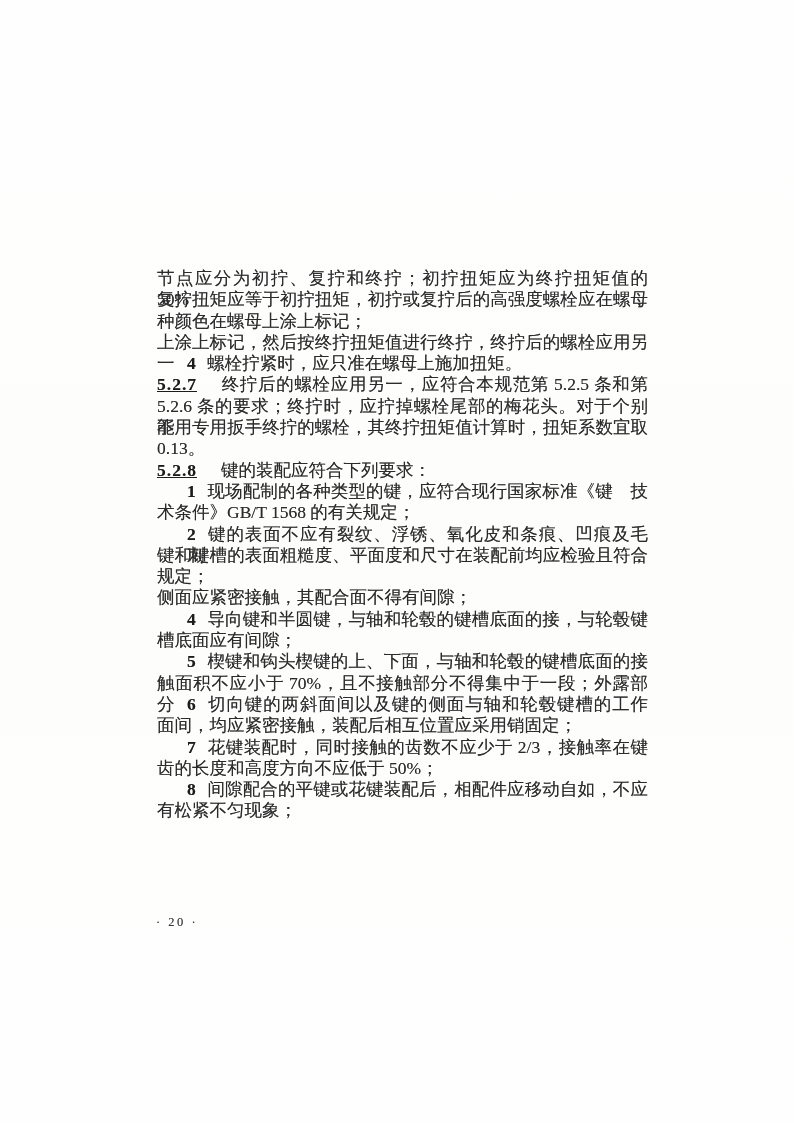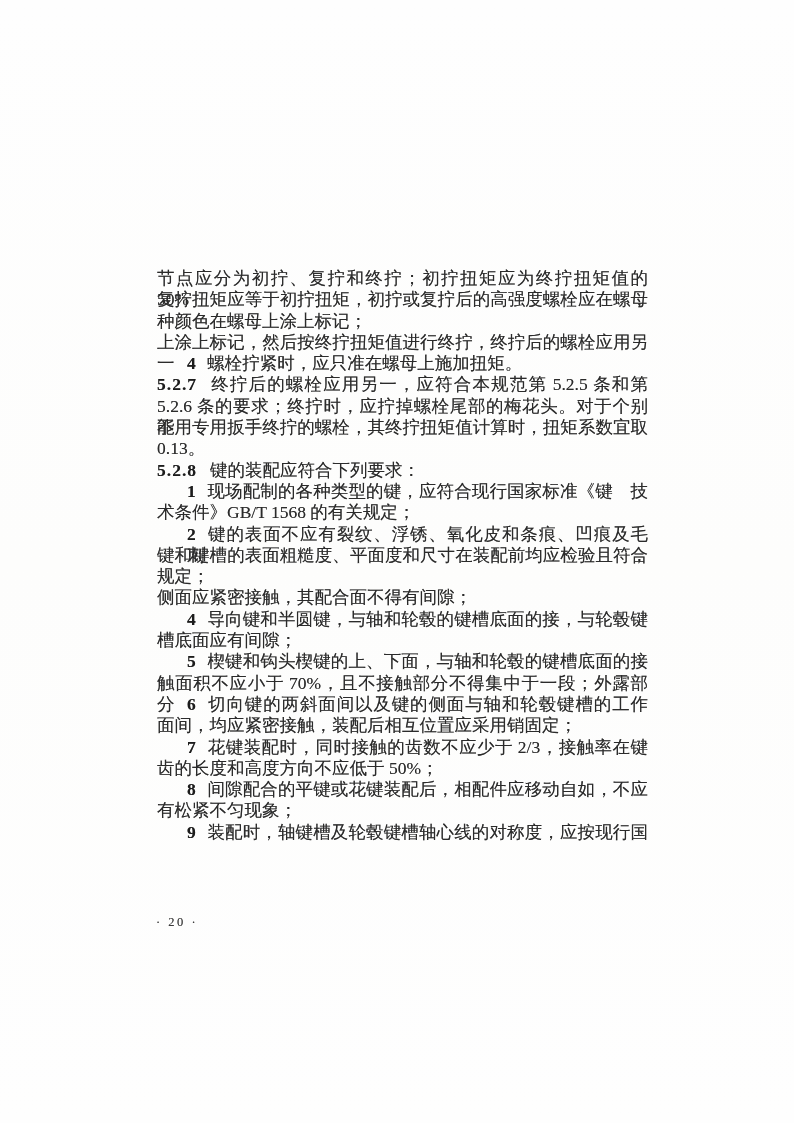--- a/index.html
+++ b/index.html
@@ -44,21 +44,22 @@
     width: 461px;
   }
   .num {
     font-weight: bold;
     color: #1c1c1c;
     margin-right: 11px;
     letter-spacing: 0.5px;
   }
   .num.section {
     letter-spacing: 1px;
-    margin-right: 13px;
+    margin-right: 24px;
+    text-decoration: underline;
   }
   .page-footer {
     position: absolute;
     left: 156px;
     top: 915px;
     font-size: 12.5px;
     letter-spacing: 2.5px;
     color: #3a3a3a;
     text-shadow: 0 0 0.4px rgba(60,60,60,0.5);
   }
@@ -87,16 +88,15 @@
     <div class="line full item"><span class="num">4</span><span>导向键和半圆键，与轴和轮毂的键槽底面的接，与轮毂键</span></div>
     <div class="line"><span>槽底面应有间隙；</span></div>
     <div class="line full item"><span class="num">5</span><span>楔键和钩头楔键的上、下面，与轴和轮毂的键槽底面的接</span></div>
     <div class="line full"><span>触面积不应小于 70%，且不接触部分不得集中于一段；外露部分</span></div>
     <div class="line full item"><span class="num">6</span><span>切向键的两斜面间以及键的侧面与轴和轮毂键槽的工作</span></div>
     <div class="line"><span>面间，均应紧密接触，装配后相互位置应采用销固定；</span></div>
     <div class="line full item"><span class="num">7</span><span>花键装配时，同时接触的齿数不应少于 2/3，接触率在键</span></div>
     <div class="line"><span>齿的长度和高度方向不应低于 50%；</span></div>
     <div class="line full item"><span class="num">8</span><span>间隙配合的平键或花键装配后，相配件应移动自如，不应</span></div>
     <div class="line"><span>有松紧不匀现象；</span></div>
-    <div class="line full item"><span class="num">9</span><span>装配时，轴键槽及轮毂键槽轴心线的对称度，应按现行国</span></div>
   </div>
   <div class="page-footer">· 20 ·</div>
 </div>
 
 </body></html>

